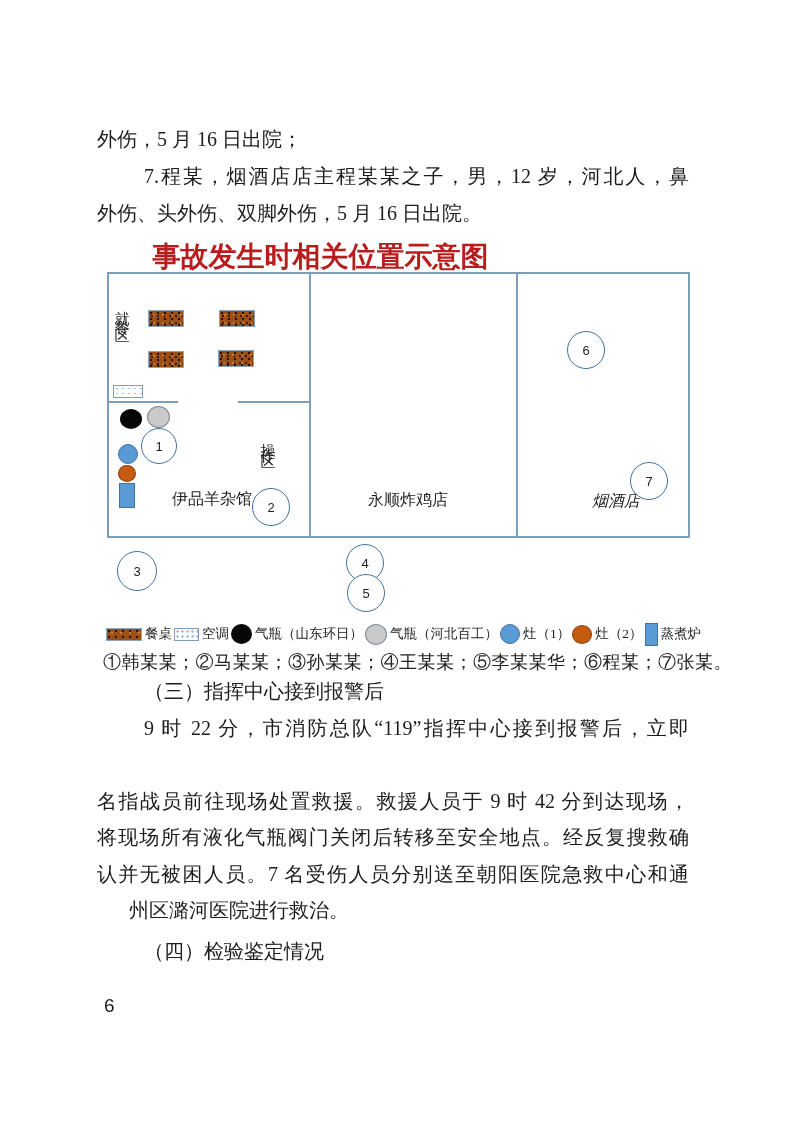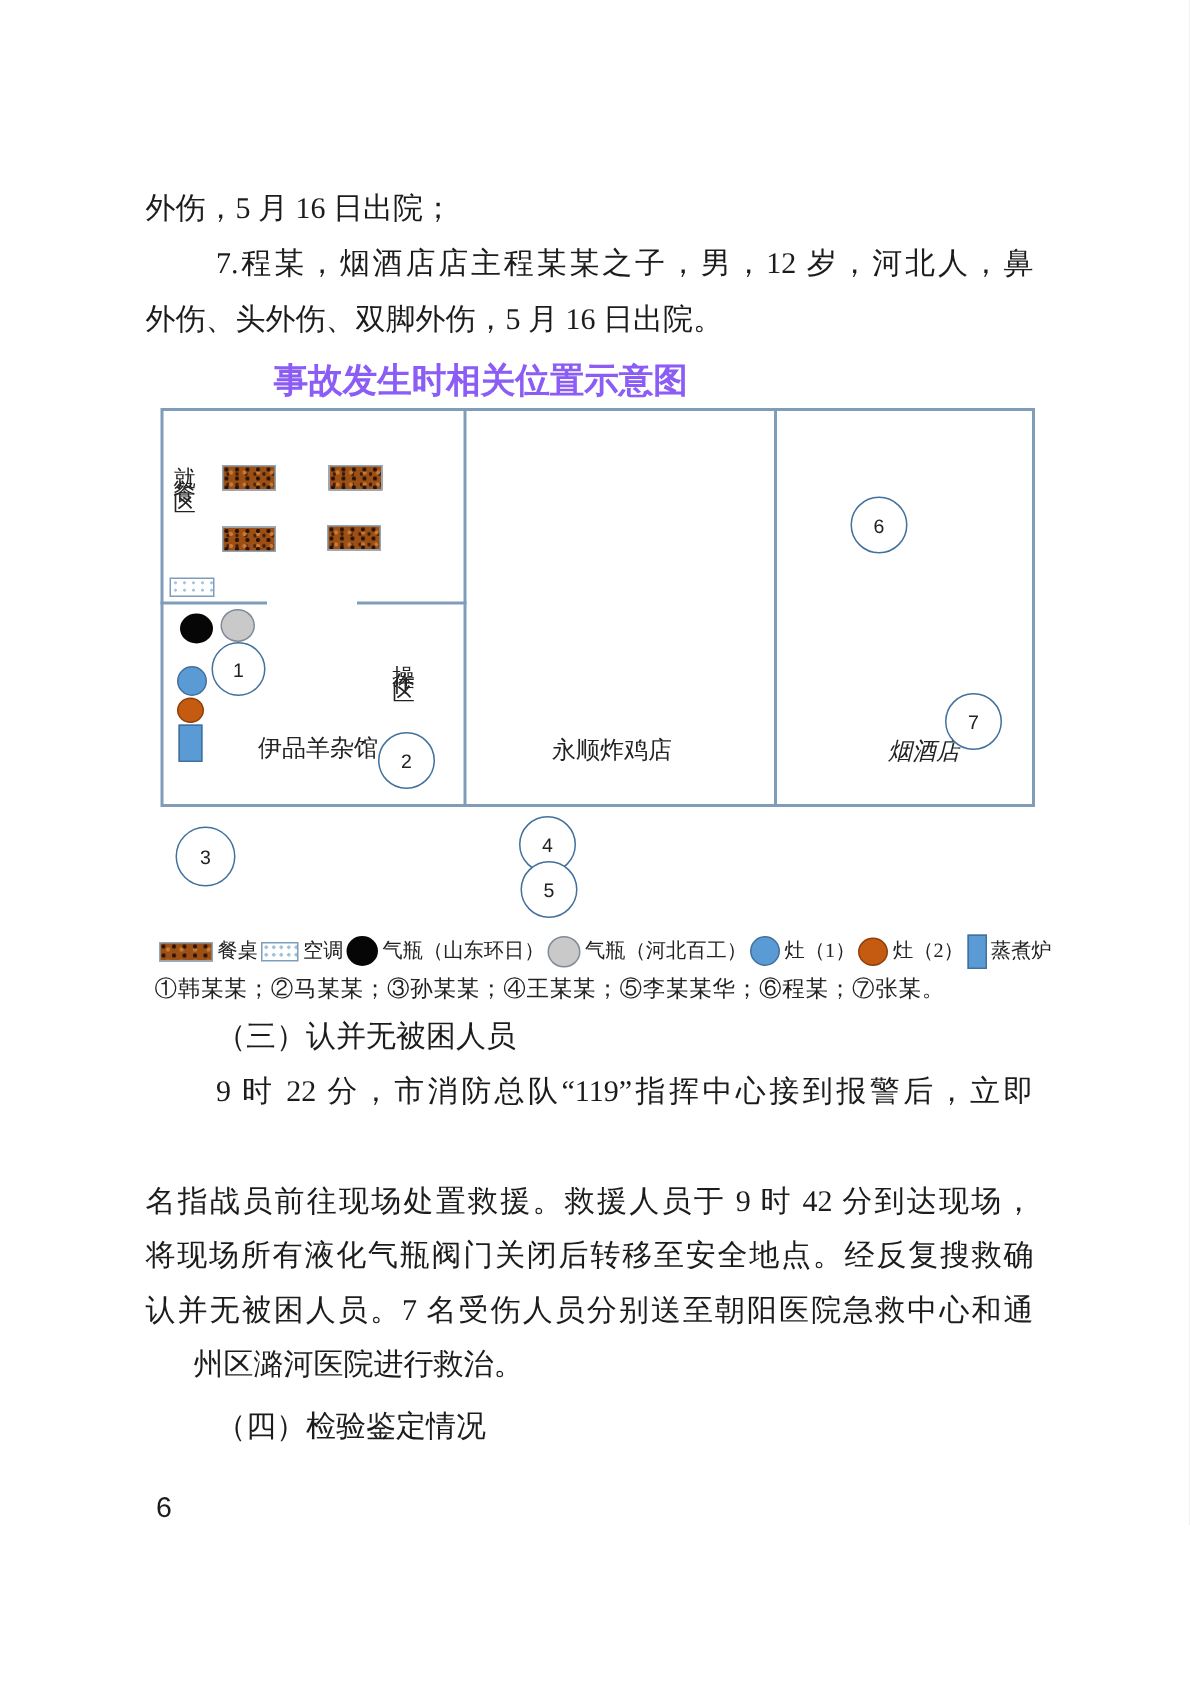--- a/index.html
+++ b/index.html
@@ -11,21 +11,21 @@
   
   .tline{
     position:absolute; left:97px; width:592px;
     font-size:20px; line-height:25px; white-space:nowrap;
   }
   .just{ text-align:justify; text-align-last:justify; white-space:normal; }
   .indent{ text-indent:47px; }
   .doc-title{
     position:absolute; left:0; top:238px; width:641px; text-align:center;
     font-family:"Liberation Sans", sans-serif; font-weight:bold;
-    font-size:23px; color:#8b5cf6;
+    font-size:28px; color:#b91c1c;
   }
   .heading{ font-size:20px; }
   .pagenum{ position:absolute; left:104px; top:995px; font-size:19px; font-family:"Liberation Sans", sans-serif;}
   
   .fp-box{
     position:absolute; left:107px; top:272px; width:583px; height:266px;
     border:2px solid #7f9db9; box-sizing:border-box; background:#fff;
   }
   .vline{ position:absolute; top:272px; height:266px; width:2px; background:#7f9db9; }
   .hwall{ position:absolute; height:2px; background:#7f9db9; }
@@ -85,21 +85,21 @@
   .lg-black{ width:21px; height:20px; border-radius:50%; background:#060606;}
   .lg-gray{ width:22px; height:21px; border-radius:50%; background:#c9c9c9;
     border:1.5px solid #7f8a99; box-sizing:border-box;}
   .lg-blue{ width:20px; height:20px; border-radius:50%; background:#5b9bd5;
     border:1px solid #41719c; box-sizing:border-box;}
   .lg-orange{ width:20px; height:19px; border-radius:50%; background:#c55a11;
     border:1px solid #8e3f0a; box-sizing:border-box;}
   .lg-rect{ width:13px; height:23px; background:#5b9bd5; border:1px solid #41719c; box-sizing:border-box;}
   .legend-names{
     position:absolute; left:103px; top:650px; width:600px;
-    font-size:15px; letter-spacing:0.5px; color:#222; white-space:nowrap;
+    font-size:18px; letter-spacing:0.5px; color:#222; white-space:nowrap;
   }
 </style>
 </head>
 <body>
 
 <div class="page">
 
   <div class="tline" style="top:127px;">外伤，5 月 16 日出院；</div>
   <div class="tline just indent" style="top:164px;">7.程某，烟酒店店主程某某之子，男，12 岁，河北人，鼻</div>
   <div class="tline" style="top:201px;">外伤、头外伤、双脚外伤，5 月 16 日出院。</div>
@@ -150,21 +150,21 @@
     <span class="lab">气瓶（河北百工）</span>
     <i class="lg-blue"></i>
     <span class="lab">灶（1）</span>
     <i class="lg-orange"></i>
     <span class="lab">灶（2）</span>
     <i class="lg-rect"></i>
     <span class="lab">蒸煮炉</span>
   </div>
   <div class="legend-names">①韩某某；②马某某；③孙某某；④王某某；⑤李某某华；⑥程某；⑦张某。</div>
 
-  <div class="tline heading indent" style="top:679px;">（三）认并无被困人员</div>
+  <div class="tline heading indent" style="top:679px;">（三）指挥中心接到报警后</div>
   <div class="tline just indent" style="top:716px;">9 时 22 分，市消防总队“119”指挥中心接到报警后，立即</div>
   <div class="tline just" style="top:789px;">名指战员前往现场处置救援。救援人员于 9 时 42 分到达现场，</div>
   <div class="tline just" style="top:825px;">将现场所有液化气瓶阀门关闭后转移至安全地点。经反复搜救确</div>
   <div class="tline just" style="top:862px;">认并无被困人员。7 名受伤人员分别送至朝阳医院急救中心和通</div>
   <div class="tline" style="top:898px;margin-left:32px;">州区潞河医院进行救治。</div>
 
   <div class="tline heading indent" style="top:939px;">（四）检验鉴定情况</div>
 
   <div class="pagenum">6</div>
 

